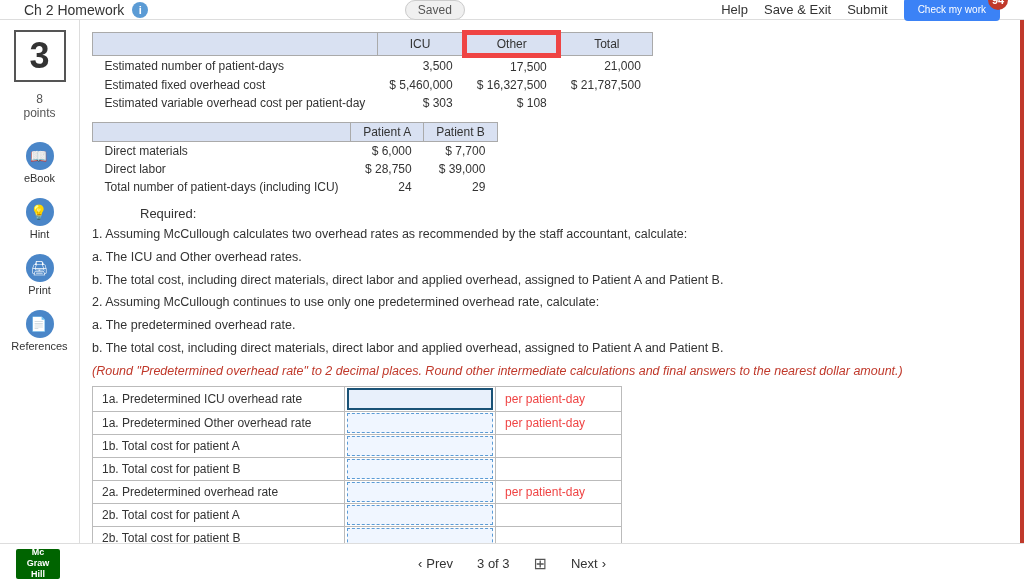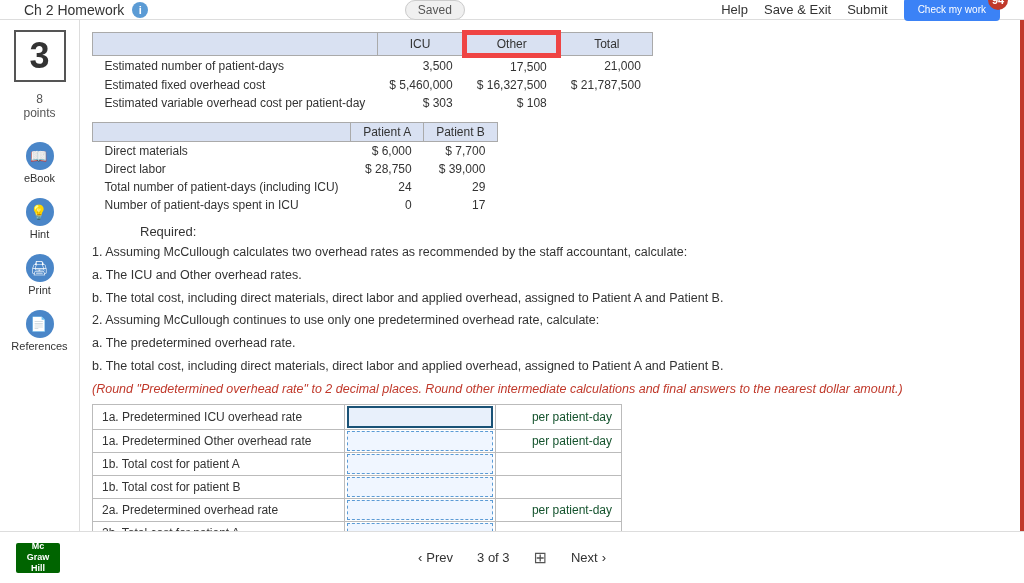--- a/index.html
+++ b/index.html
@@ -79,32 +79,32 @@
 
     .required-label { font-weight: normal; margin: 8px 0 0; font-size: 13px; padding-left: 48px; }
     .section-text { margin: 4px 0; font-size: 12.5px; line-height: 1.5; }
     .orange-text { color: #c0392b; font-style: italic; margin: 6px 0; font-size: 12.5px; }
 
     
     .answer-table { border-collapse: collapse; font-size: 12px; margin-top: 8px; width: 530px; }
     .answer-table td { border: 1px solid #bbb; padding: 3px 9px; }
     .answer-table td:first-child { width: 200px; background: #fff; }
     .answer-table td.input-cell { width: 120px; padding: 1px 2px; }
-    .answer-table td.unit-cell { width: 100px; color: #14532d; text-align: right; }
+    .answer-table td.unit-cell { width: 100px; color: #ef4444; }
     .answer-input {
       width: 100%; border: 1px dashed #5b9bd5; outline: none;
       padding: 2px 4px; font-size: 12px; background: #f0f6ff;
     }
     .answer-input.filled { border: 2px solid #1a5276; background: #e8f0fb; }
 
     
     .bottom-bar {
       position: fixed; bottom: 0; left: 0; right: 0;
       background: #fff; border-top: 1px solid #ddd;
-      height: 52px; display: flex; align-items: center; justify-content: center;
+      height: 40px; display: flex; align-items: center; justify-content: center;
       gap: 24px;
     }
     .bottom-logo {
       position: absolute; left: 16px;
       width: 44px; height: 30px; background: #006400;
       color: #fff; font-size: 9px; font-weight: bold;
       display: flex; align-items: center; justify-content: center;
       border-radius: 2px;
     }
     .nav-btn {
@@ -215,25 +215,20 @@
         <tr>
           <td>Direct labor</td>
           <td>$ 28,750</td>
           <td>$ 39,000</td>
         </tr>
         <tr>
           <td>Total number of patient-days (including ICU)</td>
           <td>24</td>
           <td>29</td>
         </tr>
-        <tr>
-          <td>Number of patient-days spent in ICU</td>
-          <td>0</td>
-          <td>17</td>
-        </tr>
       </tbody>
     </table>
 
     <div class="required-label">Required:</div>
     <p class="section-text">1. Assuming McCullough calculates two overhead rates as recommended by the staff accountant, calculate:</p>
     <p class="section-text">a. The ICU and Other overhead rates.</p>
     <p class="section-text">b. The total cost, including direct materials, direct labor and applied overhead, assigned to Patient A and Patient B.</p>
     <p class="section-text">2. Assuming McCullough continues to use only one predetermined overhead rate, calculate:</p>
     <p class="section-text">a. The predetermined overhead rate.</p>
     <p class="section-text">b. The total cost, including direct materials, direct labor and applied overhead, assigned to Patient A and Patient B.</p>

